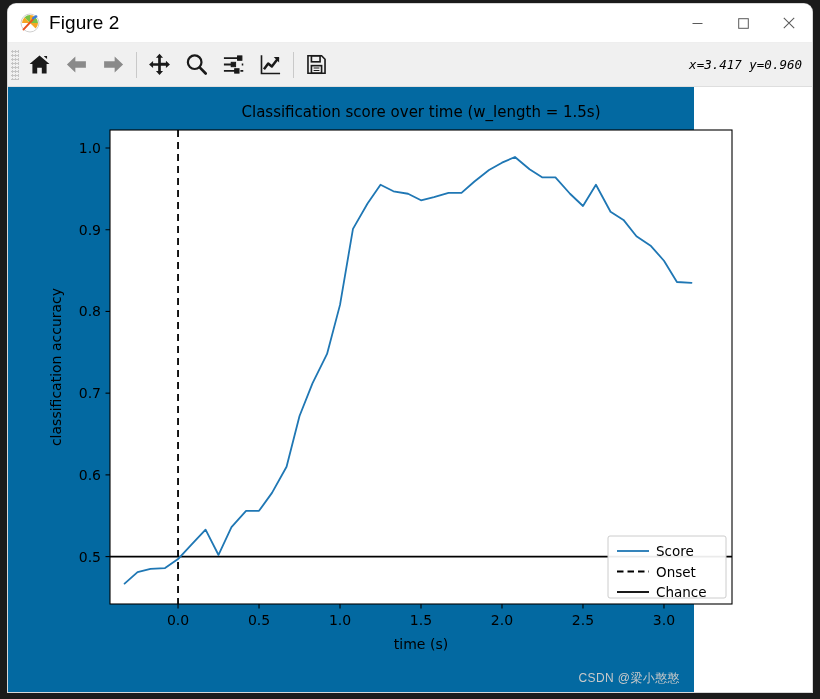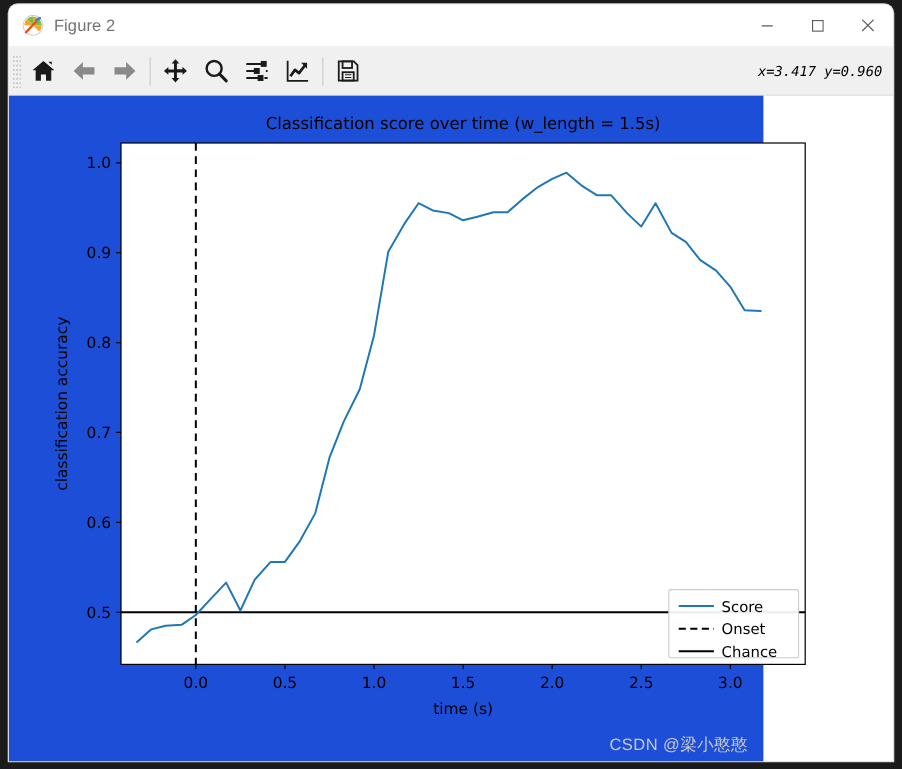--- a/index.html
+++ b/index.html
@@ -36,22 +36,22 @@
   }
   .title-icon {
     width: 20px;
     height: 20px;
     margin-left: 12px;
     margin-right: 9px;
     flex: none;
   }
   .title-text {
     font-family: "Liberation Sans", sans-serif;
-    font-size: 15px;
-    color: #737373;
+    font-size: 19px;
+    color: #000000;
     letter-spacing: .1px;
   }
   .win-buttons {
     margin-left: auto;
     display: flex;
     height: 38px;
   }
   .win-btn {
     width: 46px;
     height: 38px;
@@ -105,31 +105,31 @@
     color: #000000;
     white-space: pre;
     font-style: italic;
   }
 
   
   .figure {
     position: relative;
     width: 686px;
     height: 606px;
-    background: #1d4ed8;
+    background: #0369a1;
   }
   .figure svg { display: block; }
 
   
   .watermark {
     position: absolute;
     right: 14px;
     bottom: 6px;
     font-family: "Liberation Sans", sans-serif;
-    font-size: 15px;
+    font-size: 12px;
     color: #c9c9c9;
     letter-spacing: .4px;
     user-select: none;
   }
 </style>
 </head>
 <body>
 
 <div class="window">
 

